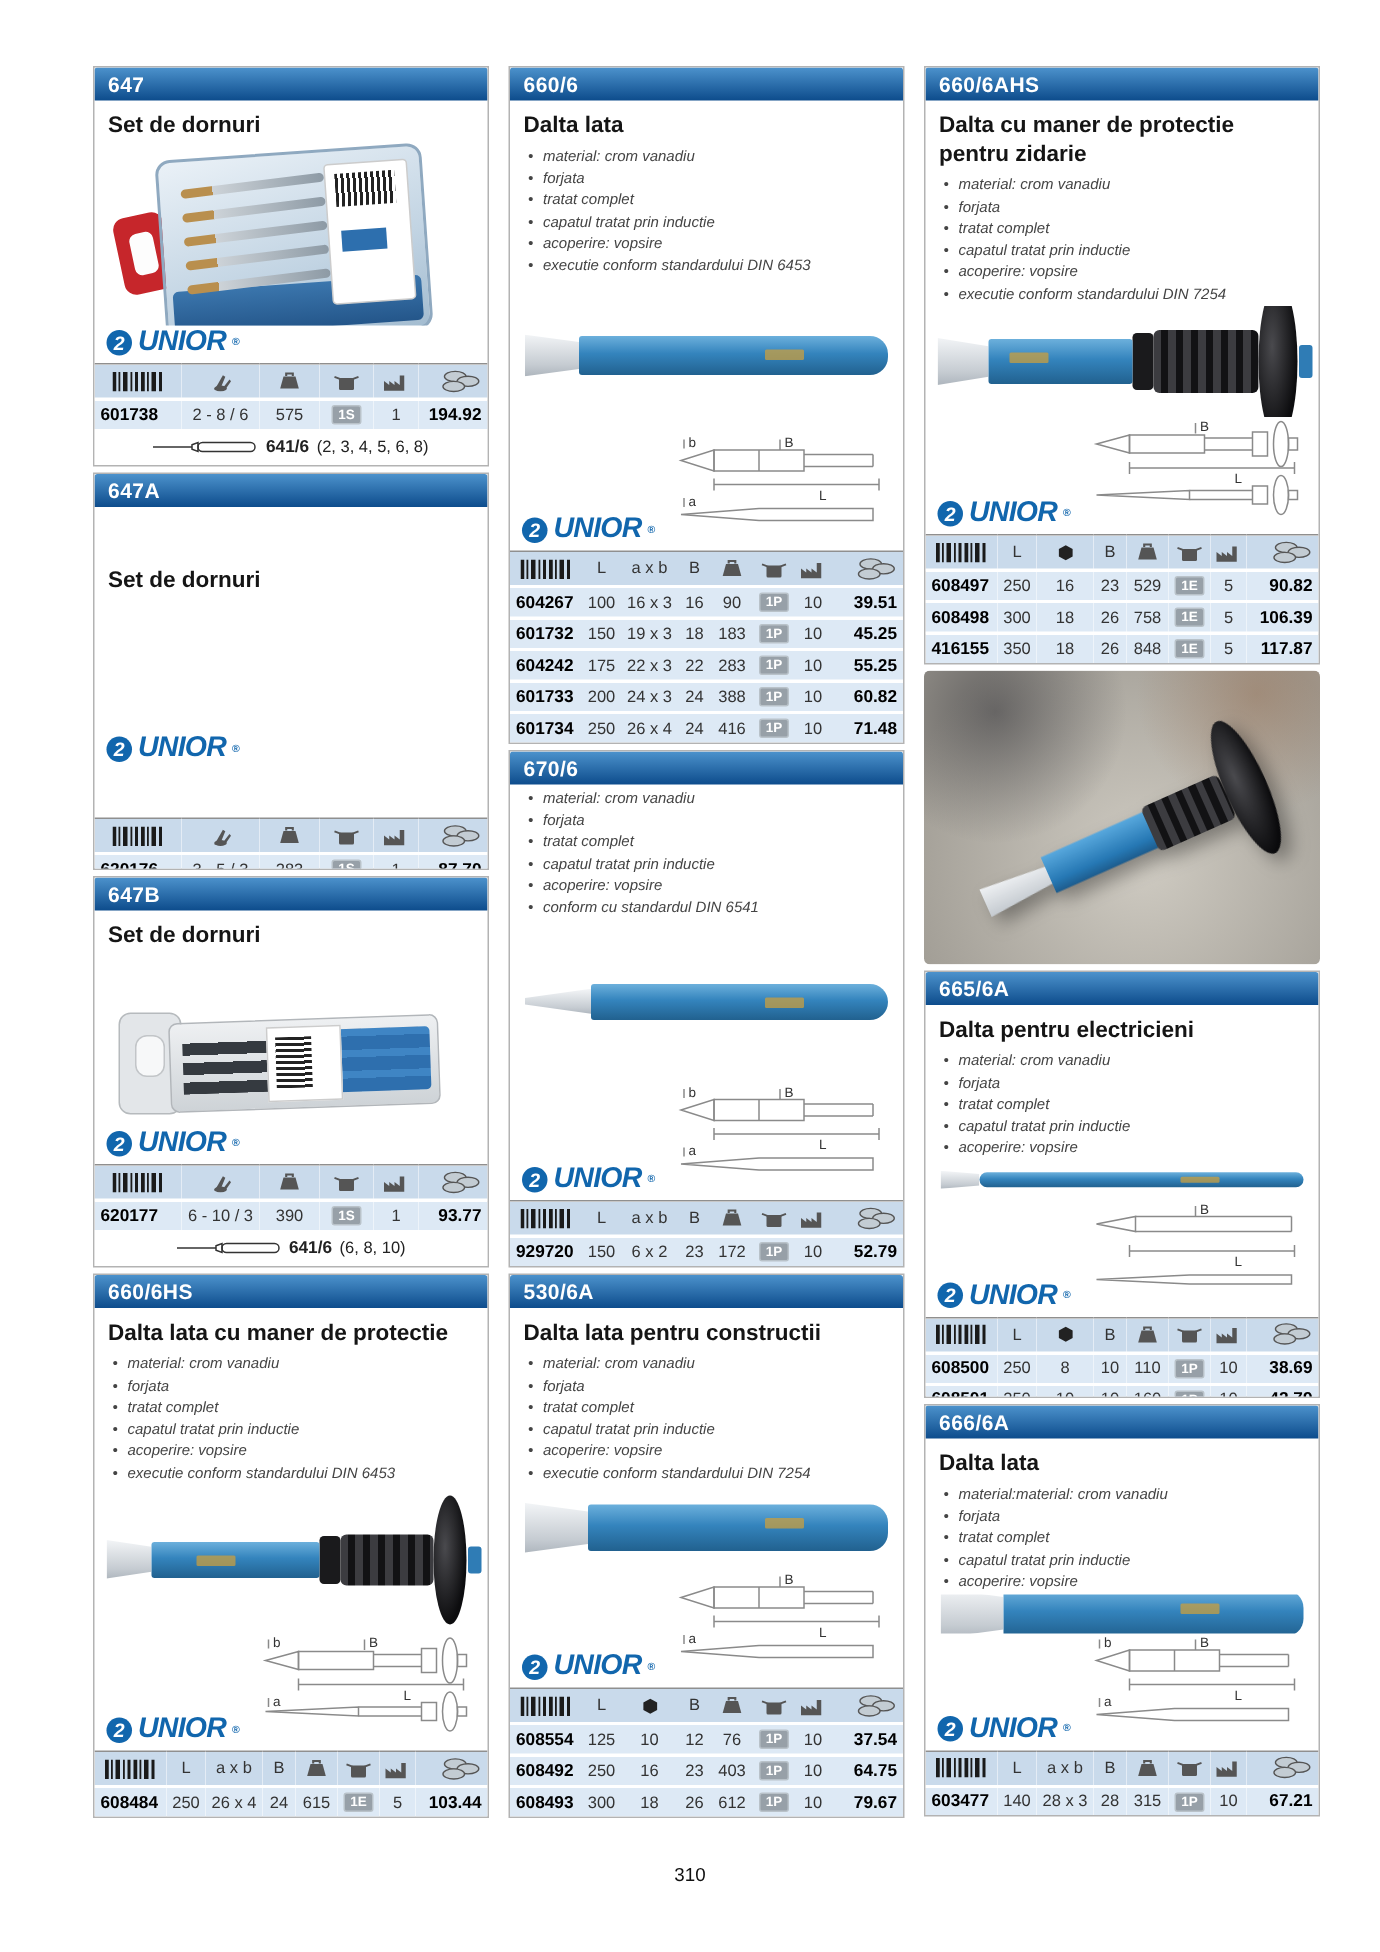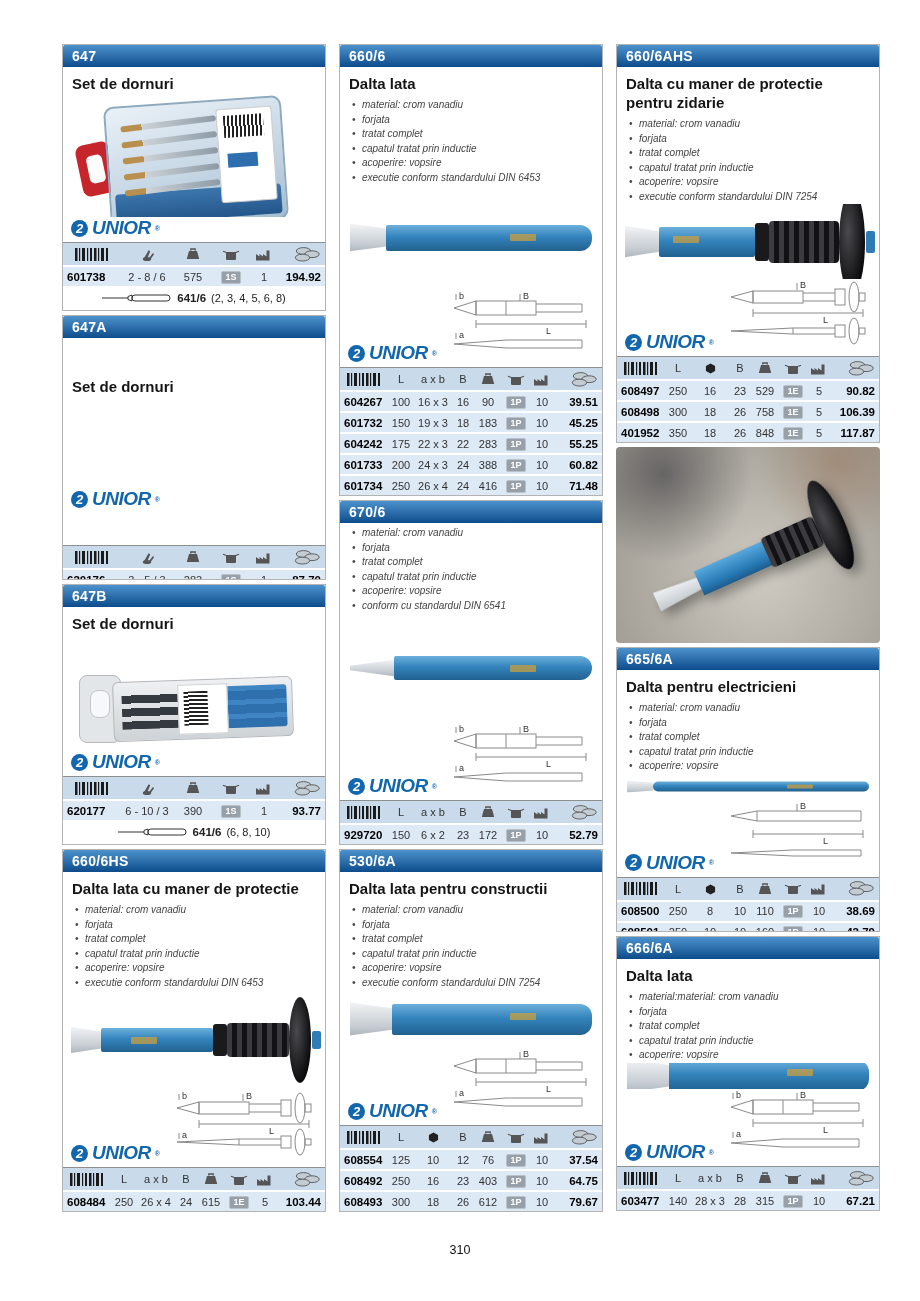--- a/index.html
+++ b/index.html
@@ -1095,21 +1095,21 @@
             <td class="article">608498</td>
             <td>300</td>
             <td>18</td>
             <td>26</td>
             <td>758</td>
             <td><span class="badge">1E</span></td>
             <td>5</td>
             <td class="price">106.39</td>
           </tr>
           <tr>
-            <td class="article">401952</td>
+            <td class="article">416155</td>
             <td>350</td>
             <td>18</td>
             <td>26</td>
             <td>848</td>
             <td><span class="badge">1E</span></td>
             <td>5</td>
             <td class="price">117.87</td>
           </tr>
         </tbody>
       </table>

